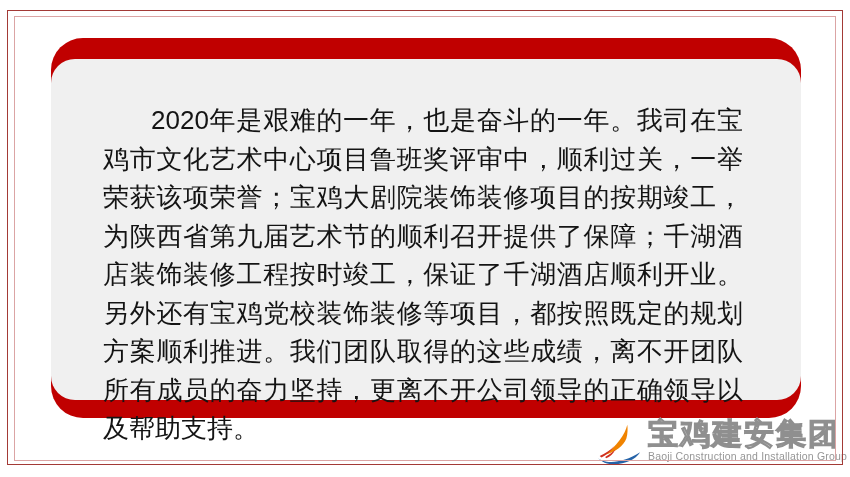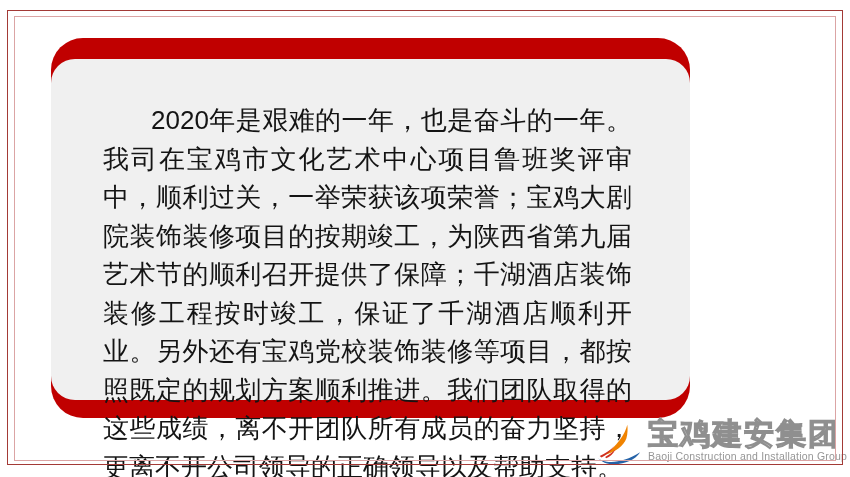--- a/index.html
+++ b/index.html
@@ -19,21 +19,21 @@
     position:relative;
     width:850px;height:477px;
     background:#ffffff;
     overflow:hidden;
     font-family:"Liberation Sans", sans-serif;
   }
   
   .card{
     position:absolute;
     left:51px;top:38px;
-    width:639px;height:380px;
+    width:750px;height:380px;
     background:var(--accent-red);
     border-radius:32px;
   }
   .card-body{
     position:absolute;
     left:0;right:0;top:21px;bottom:18px;
     background:var(--card-bg);
     border-radius:24px;
     padding:42px 58px 0 52px;
   }

